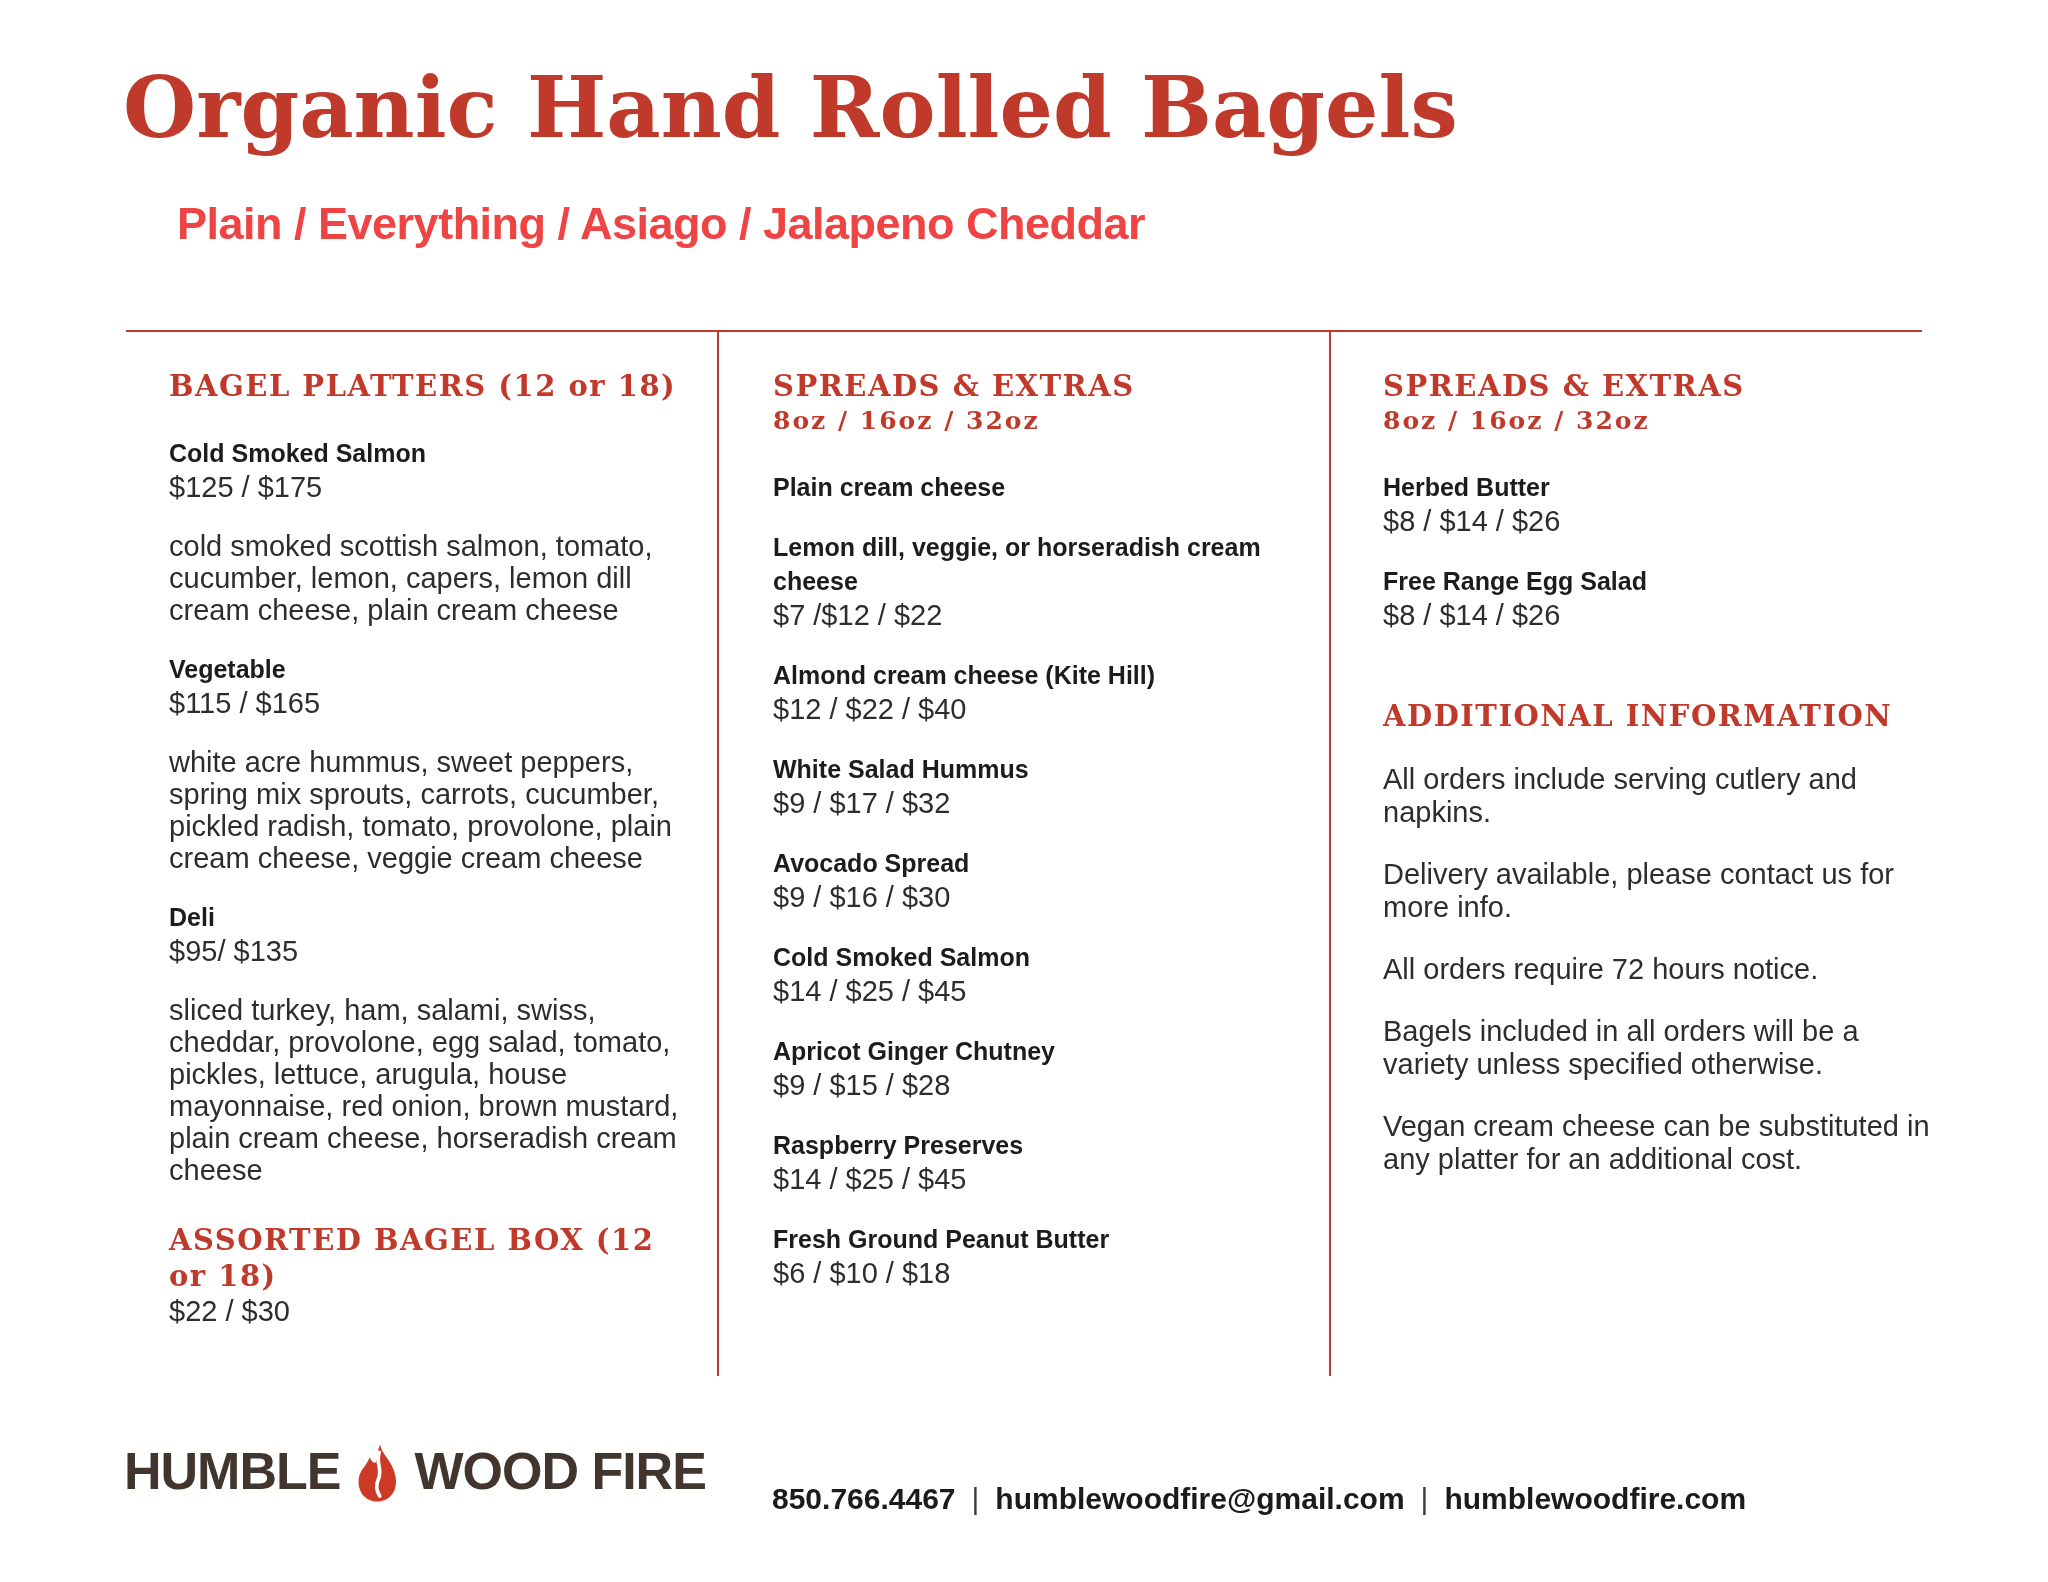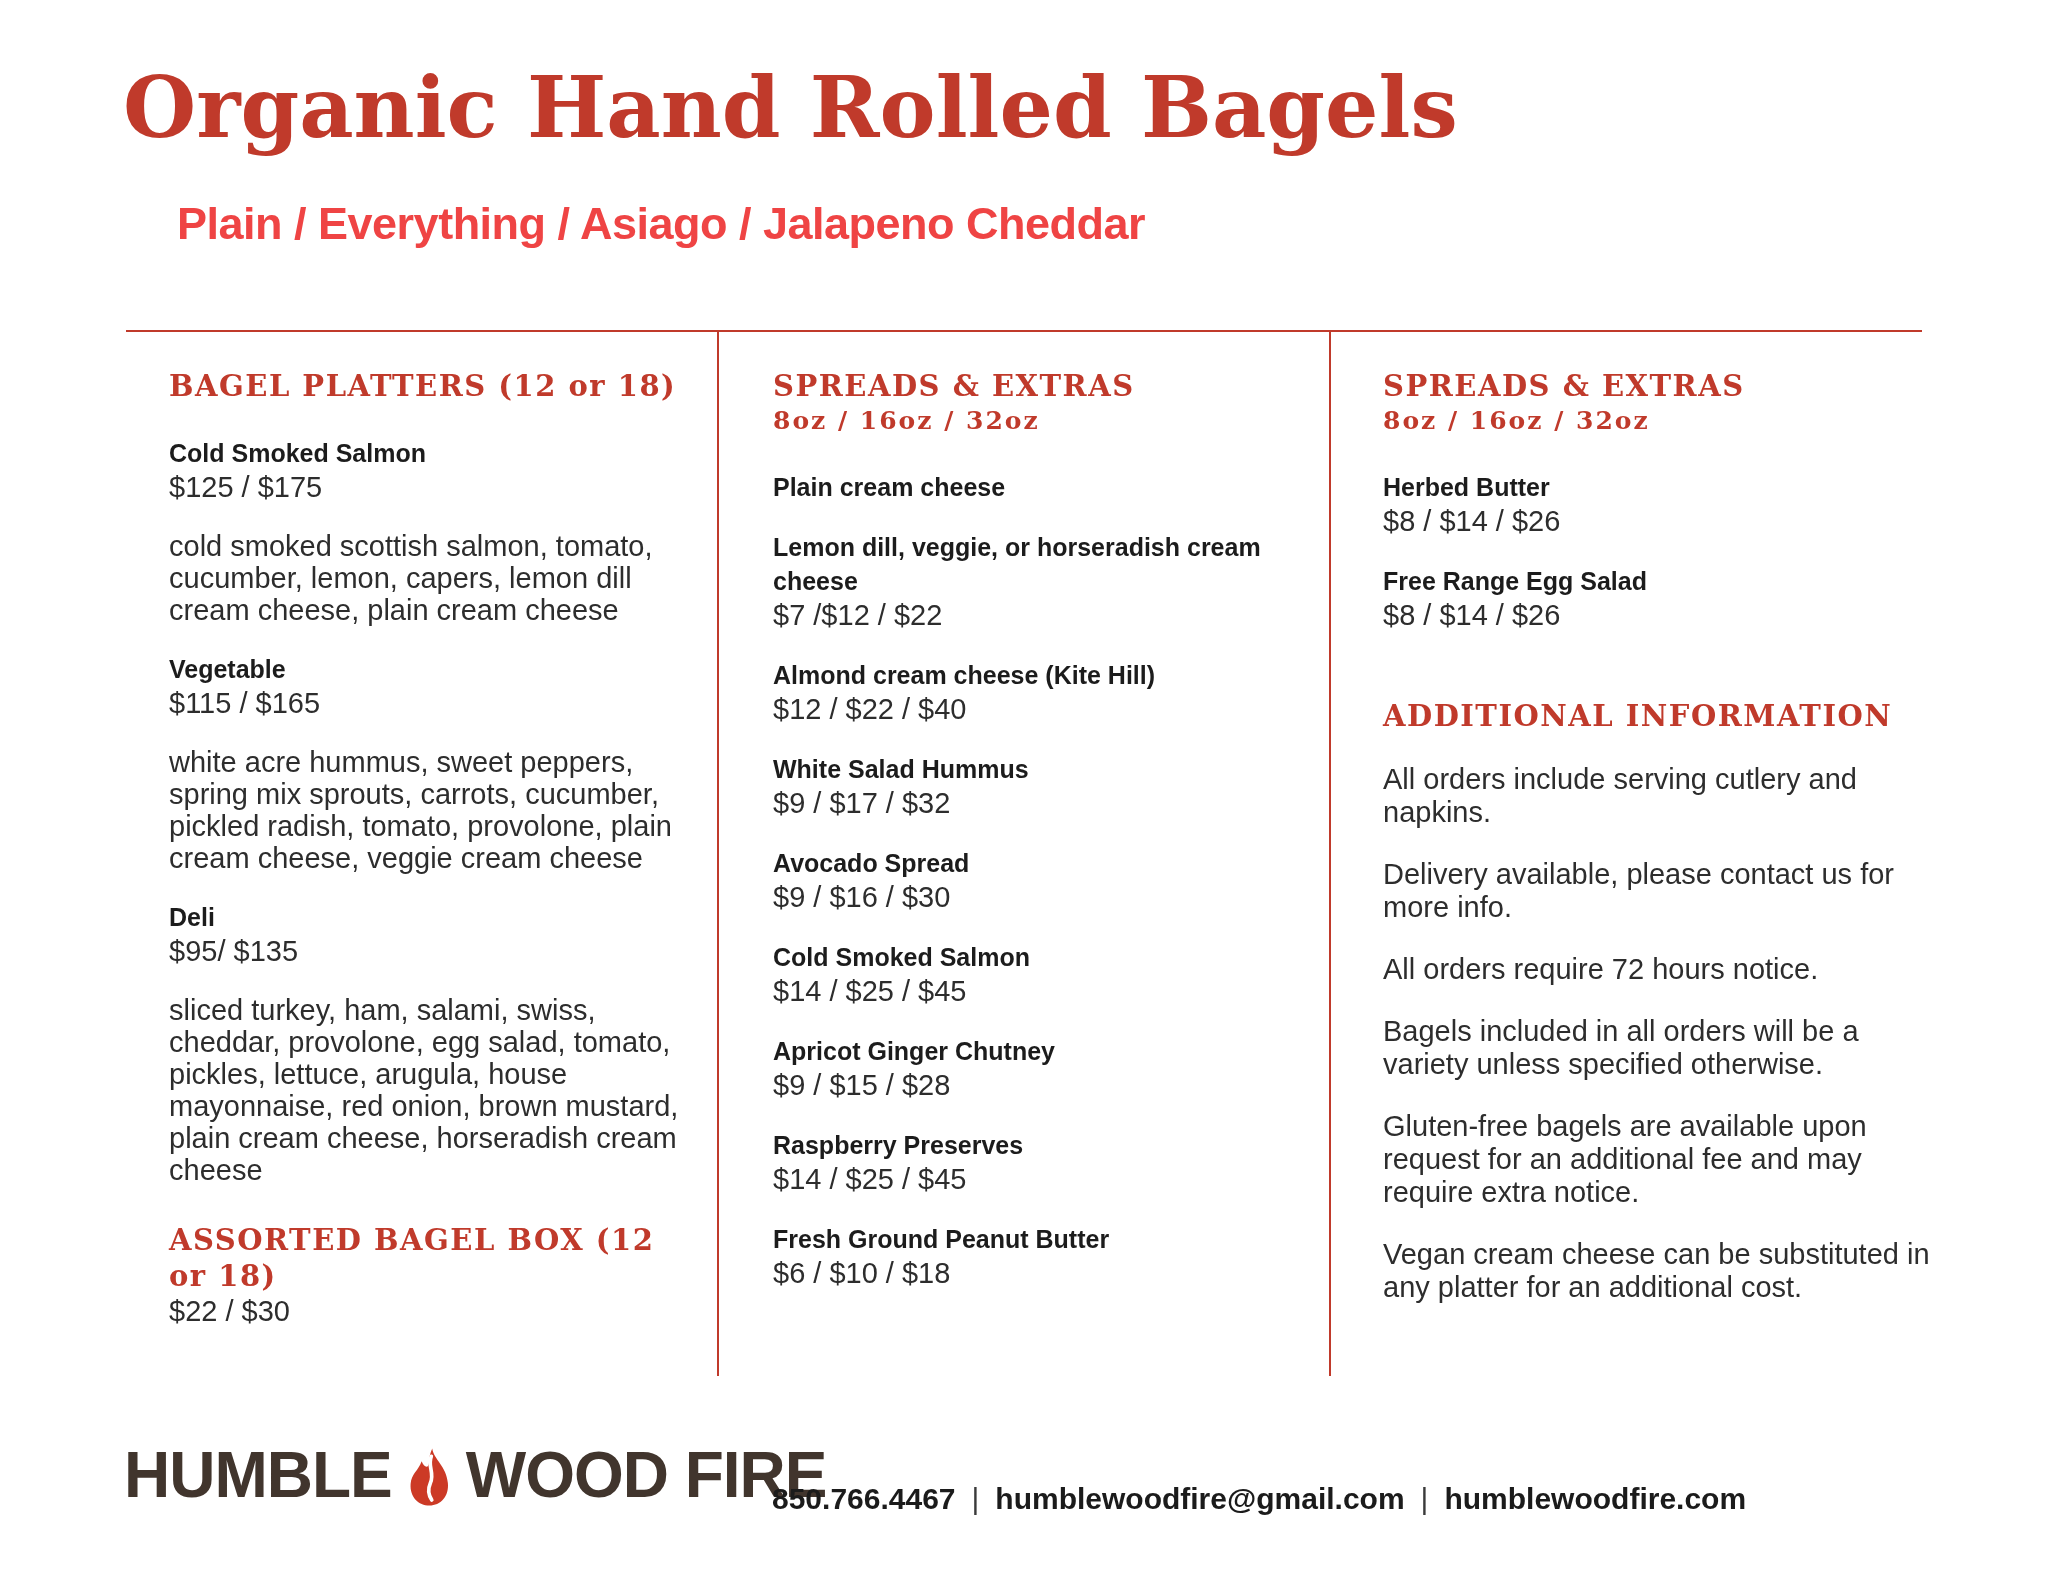--- a/index.html
+++ b/index.html
@@ -55,21 +55,21 @@
   .item{margin-bottom:26px;}
   .item-name{font-size:25px;line-height:34px;font-weight:bold;color:var(--ink-bold);}
   .item-price{font-size:29px;line-height:34px;color:var(--ink);}
   .item-desc{font-size:29px;line-height:32px;color:var(--ink);margin-top:26px;}
   .box-heading{margin-top:36px;}
   .info-heading{margin-top:66px;}
   .info-para{font-size:29px;line-height:33px;color:var(--ink);margin-top:29px;}
   .footer-logo{
     position:absolute;left:124px;top:1438px;
     display:flex;align-items:center;gap:14px;
-    font-weight:bold;font-size:64px;letter-spacing:-1px;
+    font-weight:bold;font-size:52px;letter-spacing:-1px;
     color:var(--brown);white-space:nowrap;
   }
   .flame{width:46px;height:62px;display:block;margin-top:4px;}
   .footer-contact{
     position:absolute;left:772px;top:1482px;
     display:flex;align-items:center;gap:16px;
     font-weight:bold;font-size:30px;color:#1b1b1b;white-space:nowrap;
   }
   .pipe{font-weight:normal;color:#3a3a3a;font-size:30px;}
 </style>
@@ -166,21 +166,20 @@
   <div class="item">
     <div class="item-name">Free Range Egg Salad</div>
     <div class="item-price">$8 / $14 / $26</div>
   </div>
 
   <div class="red-heading info-heading">ADDITIONAL INFORMATION</div>
   <p class="info-para">All orders include serving cutlery and napkins.</p>
   <p class="info-para">Delivery available, please contact us for more info.</p>
   <p class="info-para">All orders require 72 hours notice.</p>
   <p class="info-para">Bagels included in all orders will be a variety unless specified otherwise.</p>
-  <p class="info-para">Gluten-free bagels are available upon request for an additional fee and may require extra notice.</p>
   <p class="info-para">Vegan cream cheese can be substituted in any platter for an additional cost.</p>
 </div>
 
 <div class="footer-logo">
   <span>HUMBLE</span>
   <svg class="flame" viewBox="0 0 100 130" xmlns="http://www.w3.org/2000/svg" aria-hidden="true">
     <path d="M57 3 C60 26 88 42 91 78 C94 107 75 127 51 127 C27 127 8 108 10 80 C11.5 59 27 51 34 31 C39 45 50 47 50 33 C50 22 53 12 57 3 Z" fill="#cc3a26"></path>
     <path d="M55 20 C46 42 63 56 53 78 C46 94 50 106 56 115" fill="none" stroke="#ffffff" stroke-width="8" stroke-linecap="round"></path>
   </svg>
   <span>WOOD FIRE</span>

